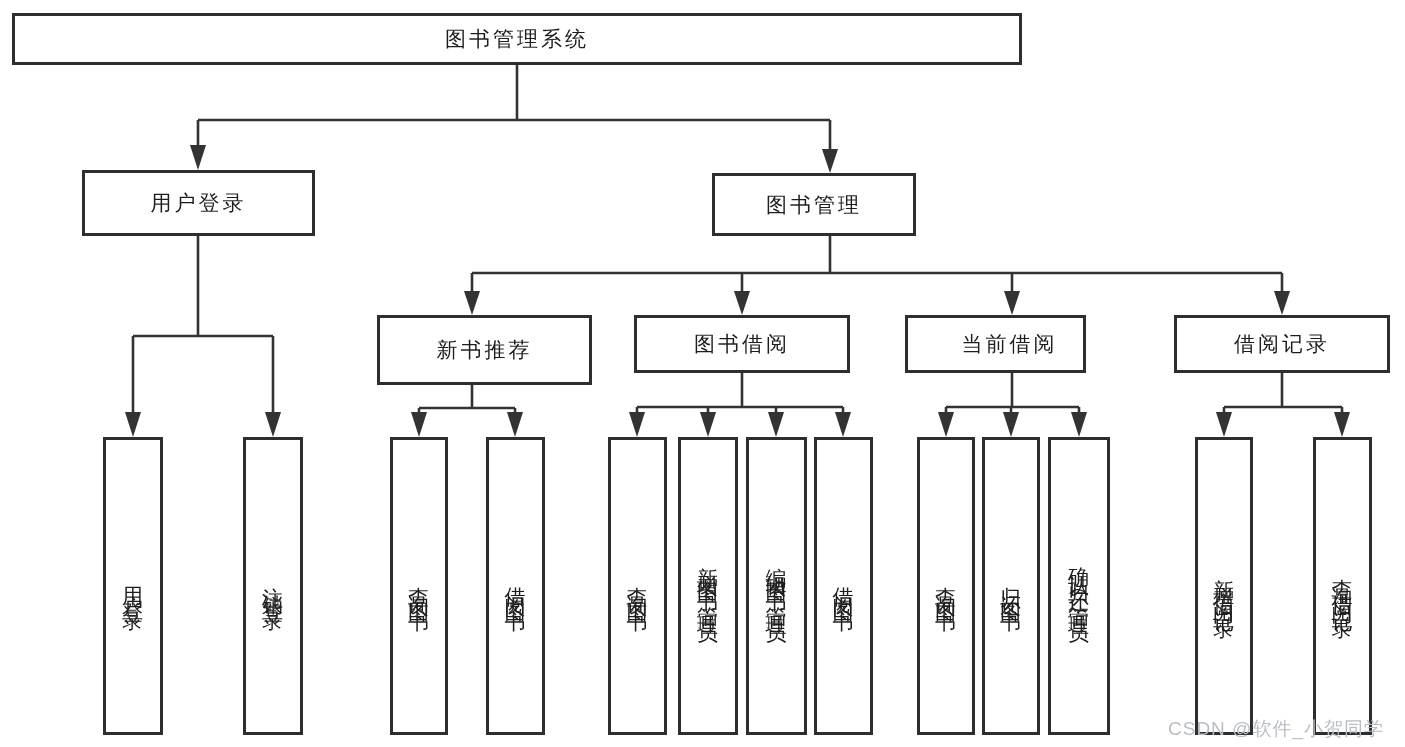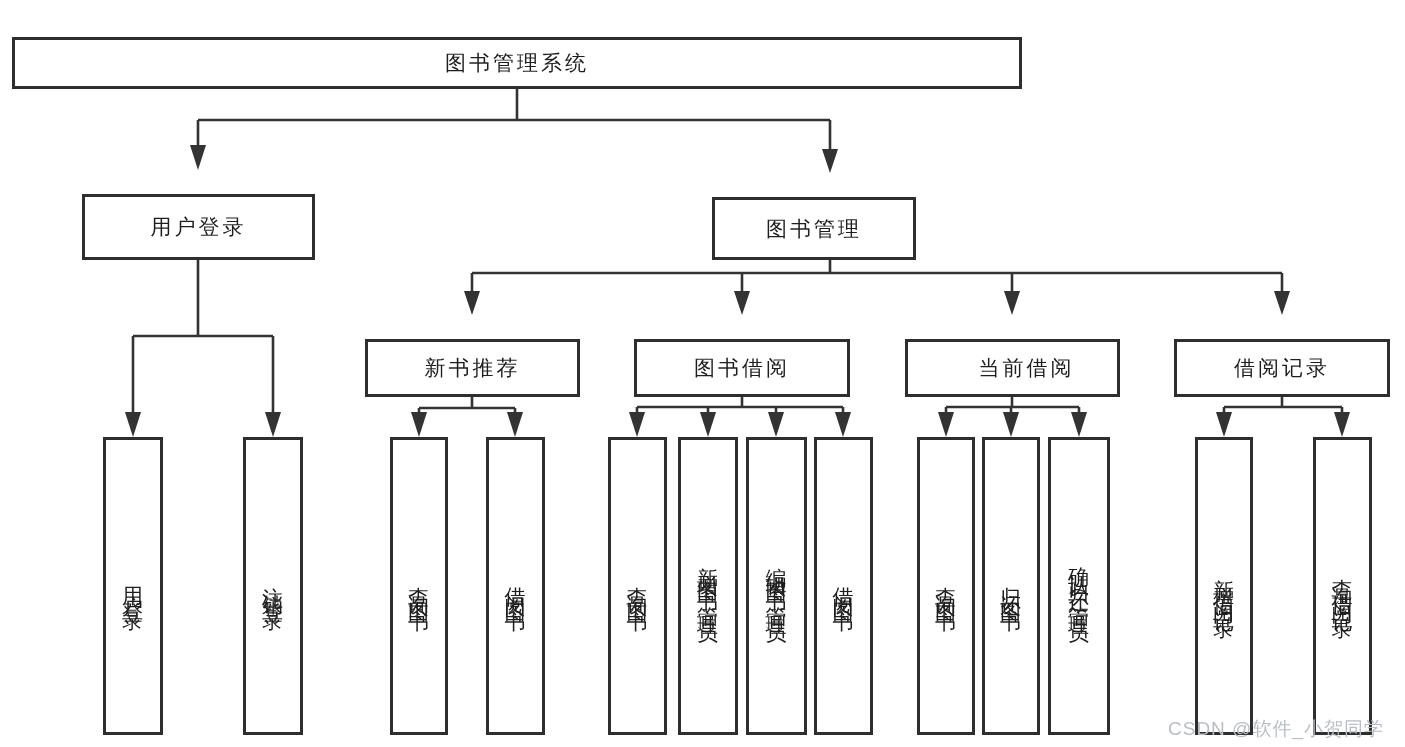--- a/index.html
+++ b/index.html
@@ -20,21 +20,20 @@
   }
   .hbox {
     position: absolute;
     box-sizing: border-box;
     border: 3px solid #2e2e2e;
     background: #ffffff;
     display: flex;
     align-items: center;
     justify-content: center;
     z-index: 2;
-    margin-top: 24px;
   }
   .hbox .label {
     font-size: 21px;
     letter-spacing: 3px;
     color: #1e1e1e;
     white-space: nowrap;
   }
   .leaf {
     position: absolute;
     box-sizing: border-box;
@@ -124,27 +123,27 @@
     <span class="label">图书管理系统</span>
   </div>
 
   <div class="hbox" style="left:82px; top:170px; width:233px; height:66px;">
     <span class="label">用户登录</span>
   </div>
   <div class="hbox" style="left:712px; top:173px; width:204px; height:63px;">
     <span class="label">图书管理</span>
   </div>
 
-  <div class="hbox" style="left:365px; top:315px; width:215px; height:58px;">
+  <div class="hbox" style="left:377px; top:315px; width:215px; height:70px;">
     <span class="label">新书推荐</span>
   </div>
   <div class="hbox" style="left:634px; top:315px; width:216px; height:58px;align-items:center;">
     <span class="label">图书借阅</span>
   </div>
-  <div class="hbox" style="left:905px; top:315px; width:215px; height:58px;padding-left:28px;">
+  <div class="hbox" style="left:905px; top:315px; width:181px; height:58px;padding-left:28px;">
     <span class="label">当前借阅</span>
   </div>
   <div class="hbox" style="left:1174px; top:315px; width:216px; height:58px;">
     <span class="label">借阅记录</span>
   </div>
 
   <div class="leaf" style="left:103px; width:60px;">
     <span class="vlabel">用户登录</span>
   </div>
   <div class="leaf" style="left:243px; width:60px;">

